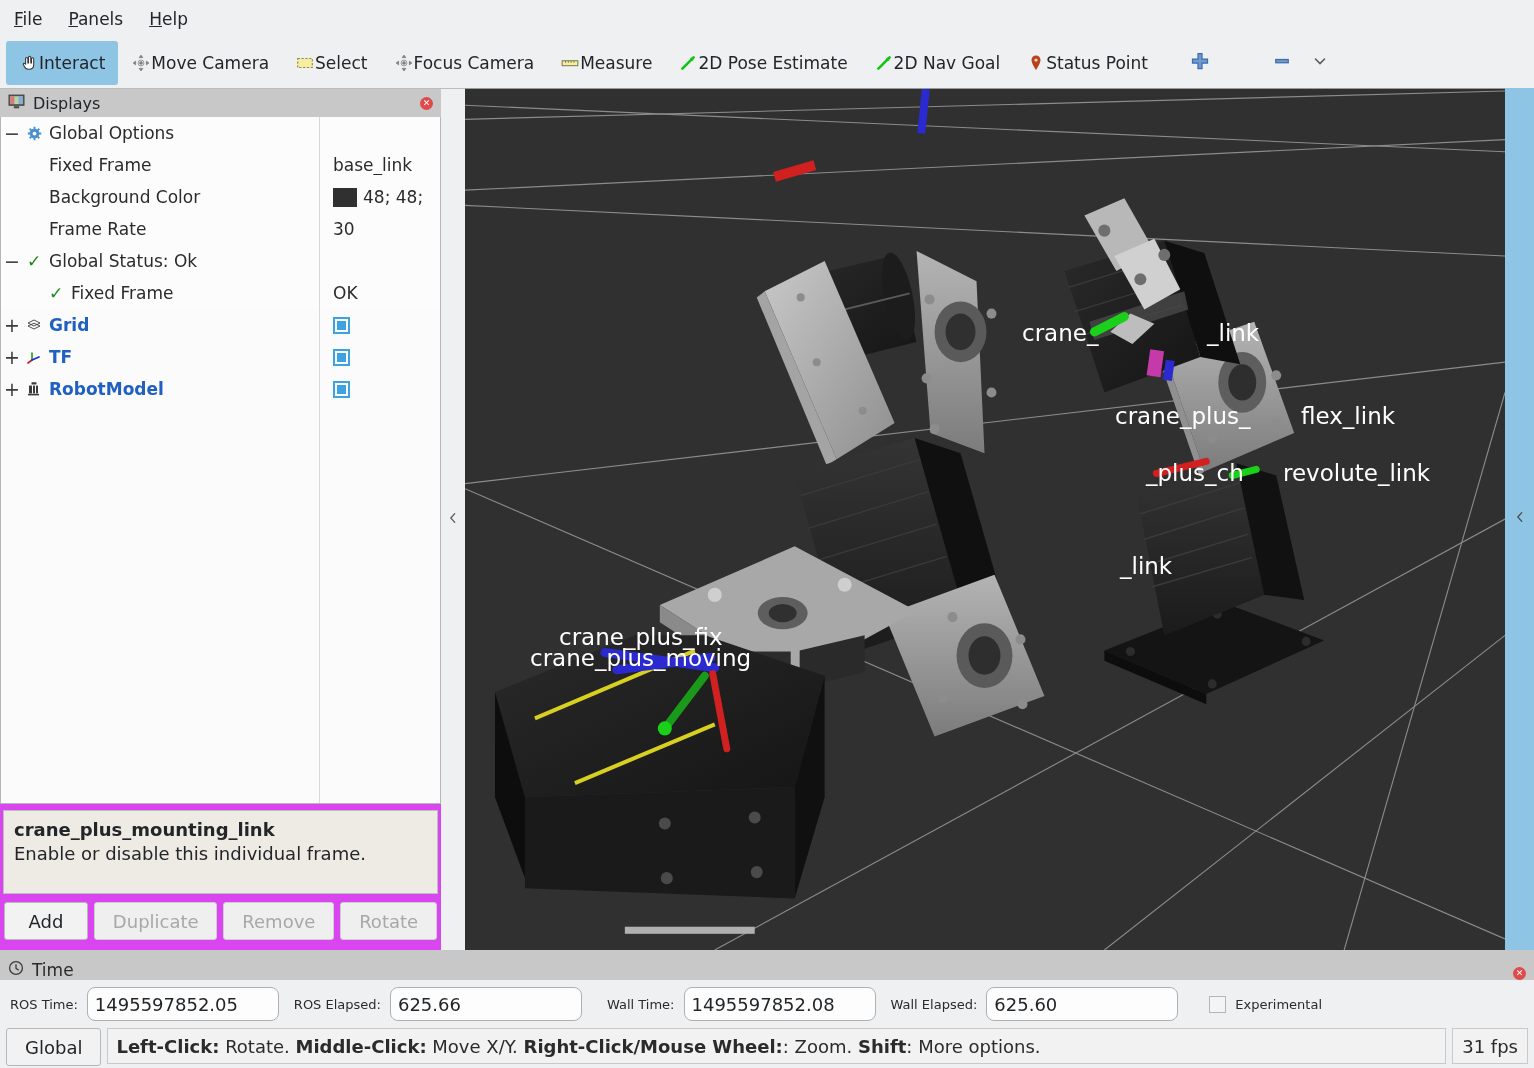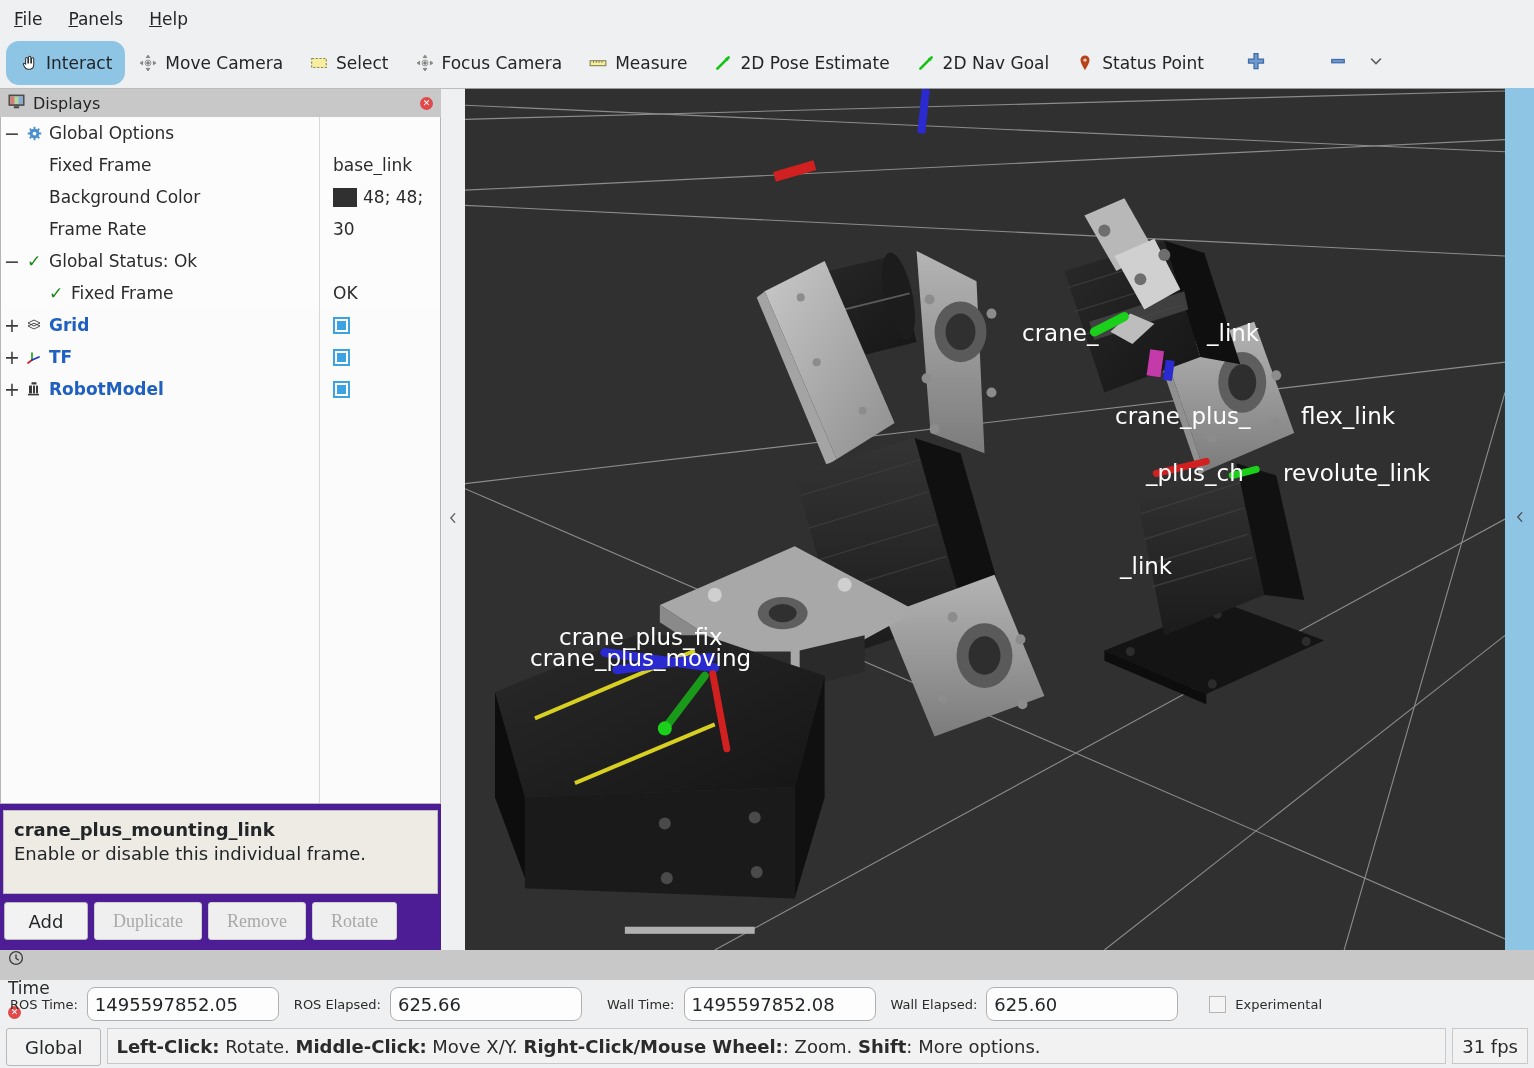--- a/index.html
+++ b/index.html
@@ -16,31 +16,31 @@
 
   
   .menubar { height: 38px; display: flex; align-items: center; padding-left: 10px; gap: 18px;
              background: #eff0f1; flex: none; }
   .menubar .menu-item { font-size: 17px; padding: 2px 4px; cursor: default; color: #232629; }
   .menubar .menu-item .mn { text-decoration: underline; }
 
   
   .toolbar { height: 50px; background: #eff0f1; display: flex; align-items: center;
              padding-left: 6px; flex: none; position: relative; }
-  .tool { display: flex; align-items: center; gap: 7px; height: 44px; padding: 0 13px;
-          font-size: 17px; border-radius: 13px; color: #232629; cursor: default; white-space: nowrap;}
+  .tool { display: flex; align-items: center; height: 44px; padding: 0 13px;
+          font-size: 17px; border-radius: 3px; color: #232629; cursor: default; white-space: nowrap;}
   .tool.active { background: #8ec4e4; }
   .tool .tico { display: inline-flex; width: 20px; height: 20px; align-items: center; justify-content: center; flex: none;}
   .tbtn { width: 34px; height: 34px; display: flex; align-items: center; justify-content: center; }
 
   
   .main { flex: 1 1 auto; display: flex; min-height: 0; position: relative; }
 
   
-  .dock { width: 441px; flex: none; display: flex; flex-direction: column; background: #4c1d95;
+  .dock { width: 441px; flex: none; display: flex; flex-direction: column; background: #d946ef;
           border-top: 1px solid #bcbcbc; }
   .dock-title { height: 28px; background: #c8c8c8; display: flex; align-items: center;
                 padding: 0 8px; gap: 8px; font-size: 16px; color: #232629; flex: none;}
   .dock-title .dt-label { flex: 1 1 auto; }
   .close-dot { width: 13px; height: 13px; border-radius: 50%; background: #e04a4a;
                display: flex; align-items: center; justify-content: center;
                color: #fff; font-size: 9px; line-height: 1; flex: none; }
 
   .tree { flex: 1 1 auto; background: #fbfbfb; border: 1px solid #b6b6b6; border-top: none;
           margin: 0; overflow: hidden; position: relative; }
@@ -63,40 +63,40 @@
 
   .helpbox { margin: 6px 3px 4px 3px; background: #eeebe5; border: 1px solid #bdbdbd;
              padding: 8px 10px; height: 84px; flex: none; }
   .helpbox .h-title { font-weight: bold; font-size: 18px; color: #232629; }
   .helpbox .h-body { font-size: 18px; color: #232629; margin-top: 3px;}
 
   .btnrow { display: flex; gap: 6px; padding: 4px 4px 10px 4px; flex: none; }
   .btn { height: 38px; min-width: 84px; padding: 0 18px; font-size: 18px;
          background: #f2f2f2; border: 1px solid #b8b8b8; border-radius: 3px;
          color: #232629; display: flex; align-items: center; justify-content: center; }
-  .btn.disabled { color: #a8a8a8; background: #efefef; border-color: #cfcfcf; font-family: Liberation Serif, serif; }
+  .btn.disabled { color: #a8a8a8; background: #efefef; border-color: #cfcfcf; }
 
   
   .splitter-left { width: 24px; flex: none; background: #eff0f1; display: flex;
                    align-items: center; justify-content: center; border-top: 1px solid #bcbcbc;}
   .splitter-right { width: 29px; flex: none; background: #8ec4e4; display: flex;
                     align-items: center; justify-content: center; }
   .chev { color: #5b5b5b; font-size: 15px; }
 
   
   .view3d { flex: 1 1 auto; background: #303030; position: relative; overflow: hidden;
             border-top: 1px solid #9a9a9a; }
   .view3d svg { position: absolute; inset: 0; width: 100%; height: 100%; }
   .lbl3d { position: absolute; color: #ffffff; font-size: 23px; white-space: nowrap;
            font-family: "DejaVu Sans", "Liberation Sans", sans-serif; pointer-events: none; }
 
   
   .timepanel { flex: none; background: #eff0f1; }
-  .time-title { height: 30px; background: #c8c8c8; display: flex; align-items: flex-start;
-                padding: 0 8px; gap: 8px; font-size: 17px; flex-direction: column; }
+  .time-title { height: 30px; background: #c8c8c8; display: flex; align-items: flex-end;
+                padding: 0 8px; gap: 8px; font-size: 17px; }
   .time-title .tt-label { flex: 1 1 auto; }
   .time-row { height: 48px; display: flex; align-items: center; gap: 9px; padding: 0 10px; }
   .time-row label { font-size: 13px; white-space: nowrap; }
   .tinput { height: 34px; background: #fdfdfd; border: 1px solid #b0b0b0; border-radius: 8px;
             display: flex; align-items: center; padding: 0 7px; font-size: 18px; color: #232629; } .tinput.w2 { width: 192px; }
   .expbox { width: 17px; height: 17px; border: 1px solid #b5b5b5; background: #f4f4f4; }
   .status-row { height: 40px; display: flex; align-items: stretch; gap: 6px; padding: 0 6px 4px 6px; }
   .status-msg { flex: 1 1 auto; border: 1px solid #c9c9c9; background: #f2f2f2;
                 display: flex; align-items: center; padding: 0 8px; font-size: 18px; }
   .fps { border: 1px solid #c9c9c9; background: #f2f2f2; display: flex; align-items: center;

